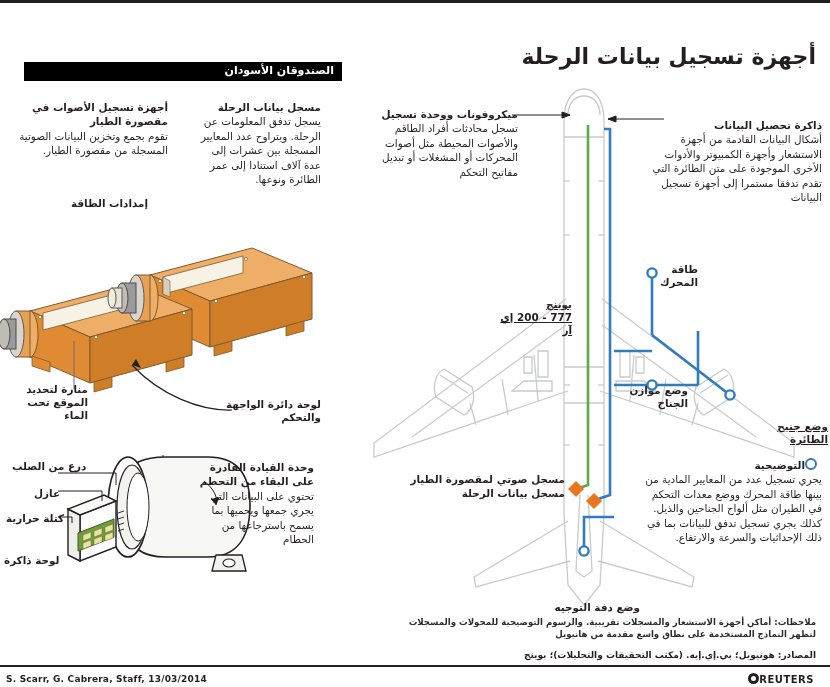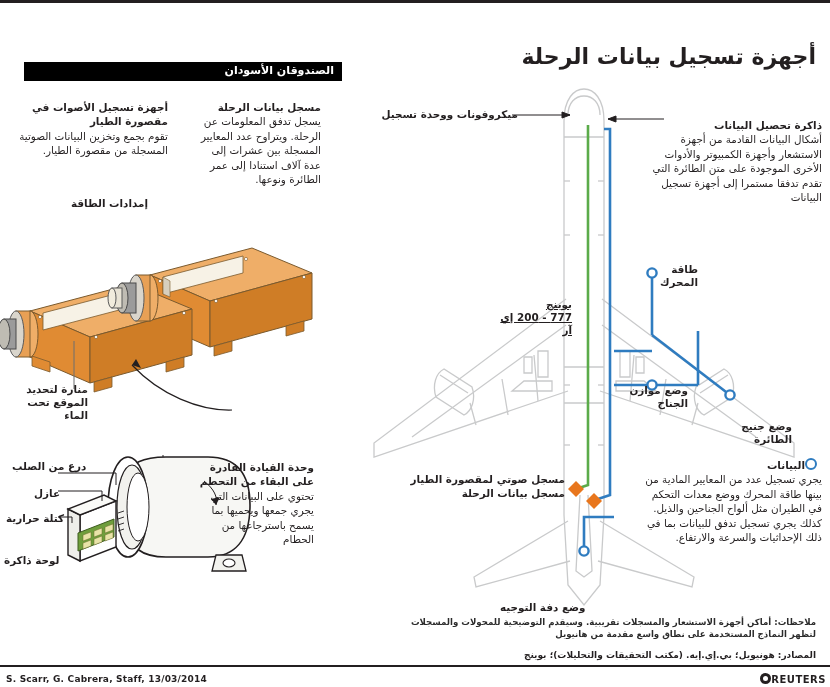--- a/index.html
+++ b/index.html
@@ -29,34 +29,34 @@
     left:24px;top:62px;width:318px;height:19px;background:#000000;
   }
   #section-bar-label{
     position:absolute;right:8px;top:2px;font-size:11px;font-weight:bold;
     color:#ffffff;direction:rtl;
   }
   
   .block{direction:rtl;text-align:right;font-size:10.4px;line-height:14.4px;}
   .block b{font-weight:bold;display:block;}
   .lbl{direction:rtl;text-align:right;font-size:10.4px;line-height:14px;font-weight:bold;}
-  .lbl.c{text-align:left;}
+  .lbl.c{text-align:right;}
   .lbl.l{text-align:left;}
   
   #note{
     right:14px;bottom:47px;width:420px;direction:rtl;text-align:right;
     font-size:8.6px;line-height:11.5px;font-weight:bold;color:#2b2b2b;
   }
   #source{
     right:14px;bottom:27px;width:560px;direction:rtl;text-align:right;
     font-size:9px;font-weight:bold;color:#231f20;
   }
   #bottom-rule{left:0;bottom:20px;width:830px;height:2px;background:#231f20;}
   #credit{left:6px;bottom:3px;font-size:9px;font-weight:bold;color:#231f20;letter-spacing:.2px;}
-  #reuters{right:4px;bottom:2px;font-size:10px;font-weight:bold;color:#231f20;letter-spacing:.5px;}
+  #reuters{right:16px;bottom:2px;font-size:10px;font-weight:bold;color:#231f20;letter-spacing:.5px;}
   #reuters .dot{display:inline-block;width:11px;height:11px;border-radius:50%;
     background:#231f20;vertical-align:-1px;margin-left:4px;position:relative;}
   #reuters .dot::after{content:"";position:absolute;left:3px;top:3px;width:5px;height:5px;
     border-radius:50%;background:#fff;}
   svg{display:block;}
 </style>
 </head>
 <body>
 
 <div class="stage">
@@ -134,20 +134,21 @@
     </g>
 
     <path d="M74,126 L74,174" stroke="#6d6e71" stroke-width="1" fill="none"></path>
 
     <path d="M232,195 C200,196 160,180 132,150" stroke="#231f20" stroke-width="1.2" fill="none"></path>
     <polygon points="132,150 141,153 136,144" fill="#231f20"></polygon>
   </svg>
 
   <div class="abs lbl" style="left:16px;top:383px;width:72px;line-height:13px;">منارة لتحديد الموقع تحت الماء</div>
 
+  <div class="abs lbl" style="left:225px;top:398px;width:96px;line-height:13px;">لوحة دائرة الواجهة والتحكم</div>
 
   <svg class="abs" style="left:58px;top:455px;" width="215" height="175" viewBox="0 0 215 175">
 
     <path d="M70,22 C70,8 86,2 108,2 L150,2 C176,2 192,16 192,50 C192,86 176,102 150,102 L108,102
              C84,102 70,92 70,72 Z" fill="#f7f7f4" stroke="#231f20" stroke-width="1.6"></path>
     <ellipse cx="70" cy="52" rx="20" ry="50" fill="#ffffff" stroke="#231f20" stroke-width="1.6"></ellipse>
     <ellipse cx="74" cy="52" rx="15" ry="42" fill="#f2f2ee" stroke="#231f20" stroke-width="1.2"></ellipse>
     <ellipse cx="80" cy="52" rx="11" ry="34" fill="#ffffff" stroke="#231f20" stroke-width="1"></ellipse>
 
     <polygon points="22,60 58,46 58,92 22,106" fill="#ffffff" stroke="#231f20" stroke-width="1.4"></polygon>
@@ -272,44 +273,45 @@
     </g>
   </svg>
 
   <div class="abs lbl" style="left:496px;top:298px;width:76px;line-height:13px;text-decoration:underline;">
     <span>بوينج</span><br>
     <span>777 - 200 إي آر</span>
   </div>
 
   <div class="abs block" style="left:378px;top:107px;width:140px;">
     <b>ميكروفونات ووحدة تسجيل</b>
+    <span>تسجل محادثات أفراد الطاقم والأصوات المحيطة مثل أصوات المحركات أو المشغلات أو تبديل مفاتيح التحكم</span>
   </div>
 
   <div class="abs block" style="left:650px;top:118px;width:172px;">
     <b>ذاكرة تحصيل البيانات</b>
     <span>أشكال البيانات القادمة من أجهزة الاستشعار وأجهزة الكمبيوتر والأدوات الأخرى الموجودة على متن الطائرة التي تقدم تدفقا مستمرا إلى أجهزة تسجيل البيانات</span>
   </div>
 
   <div class="abs lbl" style="left:642px;top:263px;width:56px;line-height:13px;">طاقة المحرك</div>
   <div class="abs lbl" style="left:614px;top:384px;width:74px;line-height:13px;">وضع موازن الجناح</div>
-  <div class="abs lbl" style="left:720px;top:420px;width:72px;line-height:13px;">وضع جنيح الطائرة</div>
+  <div class="abs lbl" style="left:756px;top:420px;width:72px;line-height:13px;text-decoration:underline;">وضع جنيح الطائرة</div>
   <div class="abs lbl c" style="left:500px;top:600px;width:140px;">وضع دفة التوجيه</div>
 
   <div class="abs lbl" style="left:400px;top:472px;width:165px;line-height:14px;">
     <span>مسجل صوتي لمقصورة الطيار</span><br>
     <span>مسجل بيانات الرحلة</span>
   </div>
 
   <div class="abs block" style="left:640px;top:458px;width:182px;">
     <b style="display:block;text-align:right;">
       <span style="display:inline-block;width:8px;height:8px;border-radius:50%;background:#fff;
-                   border:2.2px solid #2f7cc0;vertical-align:-1px;margin-right:5px;"></span><span>البيانات</span>
+                   border:2.2px solid #2f7cc0;vertical-align:-1px;margin-right:5px;"></span><span>التوضيحية</span>
     </b>
     <span>يجري تسجيل عدد من المعايير المادية من بينها طاقة المحرك ووضع معدات التحكم في الطيران مثل ألواح الجناحين والذيل. كذلك يجري تسجيل تدفق للبيانات بما في ذلك الإحداثيات والسرعة والارتفاع.</span>
   </div>
 
-  <div class="abs" id="note">ملاحظات: أماكن أجهزة الاستشعار والمسجلات تقريبية. وسيقدم التوضيحية للمحولات والمسجلات لتظهر النماذج المستخدمة على نطاق واسع مقدمة من هانيويل</div>
+  <div class="abs" id="note">ملاحظات: أماكن أجهزة الاستشعار والمسجلات تقريبية. والرسوم التوضيحية للمحولات والمسجلات لتظهر النماذج المستخدمة على نطاق واسع مقدمة من هانيويل</div>
   <div class="abs" id="source">المصادر: هونيويل؛ بي.إي.إيه. (مكتب التحقيقات والتحليلات)؛ بوينج</div>
   <div class="abs" id="bottom-rule"></div>
   <div class="abs" id="credit">S. Scarr, G. Cabrera, Staff, 13/03/2014</div>
   <div class="abs" id="reuters"><span class="dot"></span><span>REUTERS</span></div>
 
 </div>
 
 </body></html>

